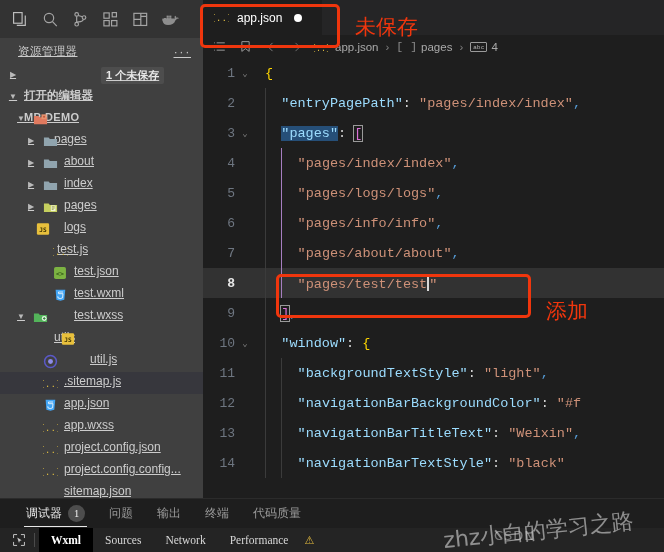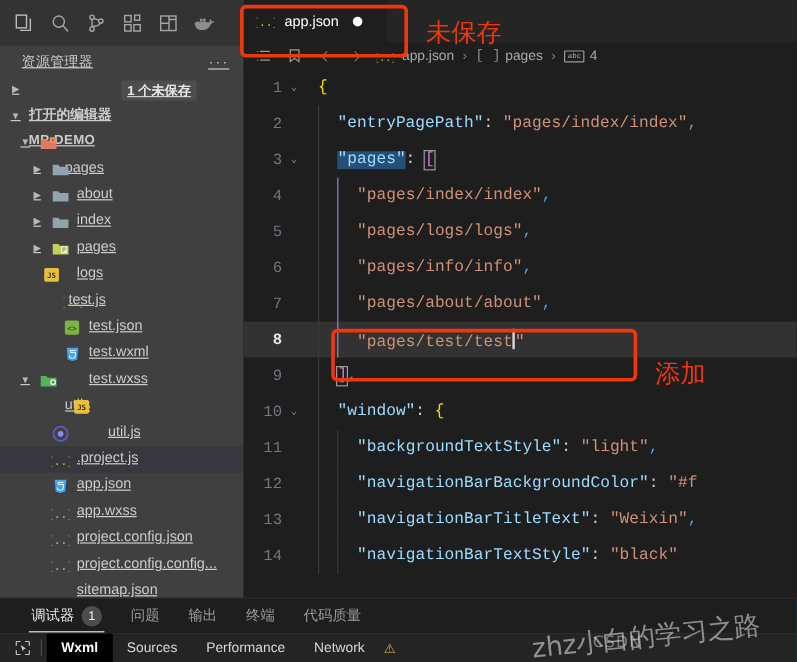--- a/index.html
+++ b/index.html
@@ -94,21 +94,21 @@
   .tok-key    { color:#9cdcfe; }
   .tok-str    { color:#ce9178; }
   .tok-colon  { color:#d4d4d4; }
   .tok-comma  { color:#569cd6; }
   .tok-bracket{ color:#da70d6; }
   .sel-key { background:#264f78; }
   .br-match { outline:1px solid #9a9a9a; }
   .caret { display:inline-block; width:2px; height:17px; background:#d8d8d8; vertical-align:-3px; }
 
   
-  .panel { flex:0 0 auto; background:#0369a1; }
+  .panel { flex:0 0 auto; background:#eab308;font-family:Liberation Serif, serif; }
   .panel-tabs {
     height:30px; display:flex; align-items:center; gap:0px; padding-left:14px;
     border-top:1px solid #2b2b2b; background:#1e1e1e;
   }
   .ptab { font-size:12px; color:#9a9a9a; padding:0 12px; display:flex; align-items:center; gap:6px; height:30px; position:relative; }
   .ptab.active { color:#e7e7e7; }
   .ptab.active::after {
     content:""; position:absolute; left:10px; right:10px; bottom:2px; height:1px; background:#e7e7e7;
   }
   .pcount {
@@ -321,21 +321,21 @@
             <span class="fname">util.js</span>
           </div>
           <div class="sb-row indent1" style="padding-left: 24px;">
             <span class="twisty"></span>
             <span class="ficon">
               <svg width="15" height="15" viewBox="0 0 16 16">
                 <circle cx="8" cy="8" r="6.3" fill="none" stroke="#5b59c9" stroke-width="1.6"></circle>
                 <circle cx="8" cy="8" r="2.6" fill="#8e8ce8"></circle>
               </svg>
             </span>
-            <span class="fname">.project.js</span>
+            <span class="fname">.sitemap.js</span>
           </div>
           <div class="sb-row indent1 selected" style="padding-left: 24px;">
             <span class="twisty"></span>
             <span class="ficon">
               <svg width="15" height="15" viewBox="0 0 16 16">
                 <text x="8" y="12" font-size="10" fill="#d7b740" text-anchor="middle" font-family="monospace">{..}</text>
               </svg>
             </span>
             <span class="fname">app.json</span>
           </div>
@@ -480,22 +480,22 @@
       <span class="dev-icon">
         <svg width="14" height="14" viewBox="0 0 16 16" fill="none" stroke="#c8c8c8" stroke-width="1.1">
           <path d="M1.8 1.8h4M1.8 1.8v4M14.2 1.8h-4M14.2 1.8v4M1.8 14.2h4M1.8 14.2v-4M14.2 14.2h-4M14.2 14.2v-4"></path>
           <path d="M6 5.2l5 3.2-2.2.7-.8 2.3z" fill="#c8c8c8" stroke="none"></path>
         </svg>
       </span>
       <span class="dev-divider"></span>
       <div id="dev-tabs" style="display:flex;align-items:flex-end">
           <div class="dtab active">Wxml</div>
           <div class="dtab">Sources</div>
+          <div class="dtab">Network</div>
           <div class="dtab">Performance</div>
-          <div class="dtab">Network</div>
         </div>
       <span class="warn-ico">⚠</span>
     </div>
   </div>
 </div>
 
 <div class="anno-box" style="left:200px;top:4px;width:140px;height:44px;"></div>
 <div class="anno-text" style="left:355px;top:13px;">未保存</div>
 
 <div class="anno-box" style="left:276px;top:274px;width:255px;height:44px;"></div>

